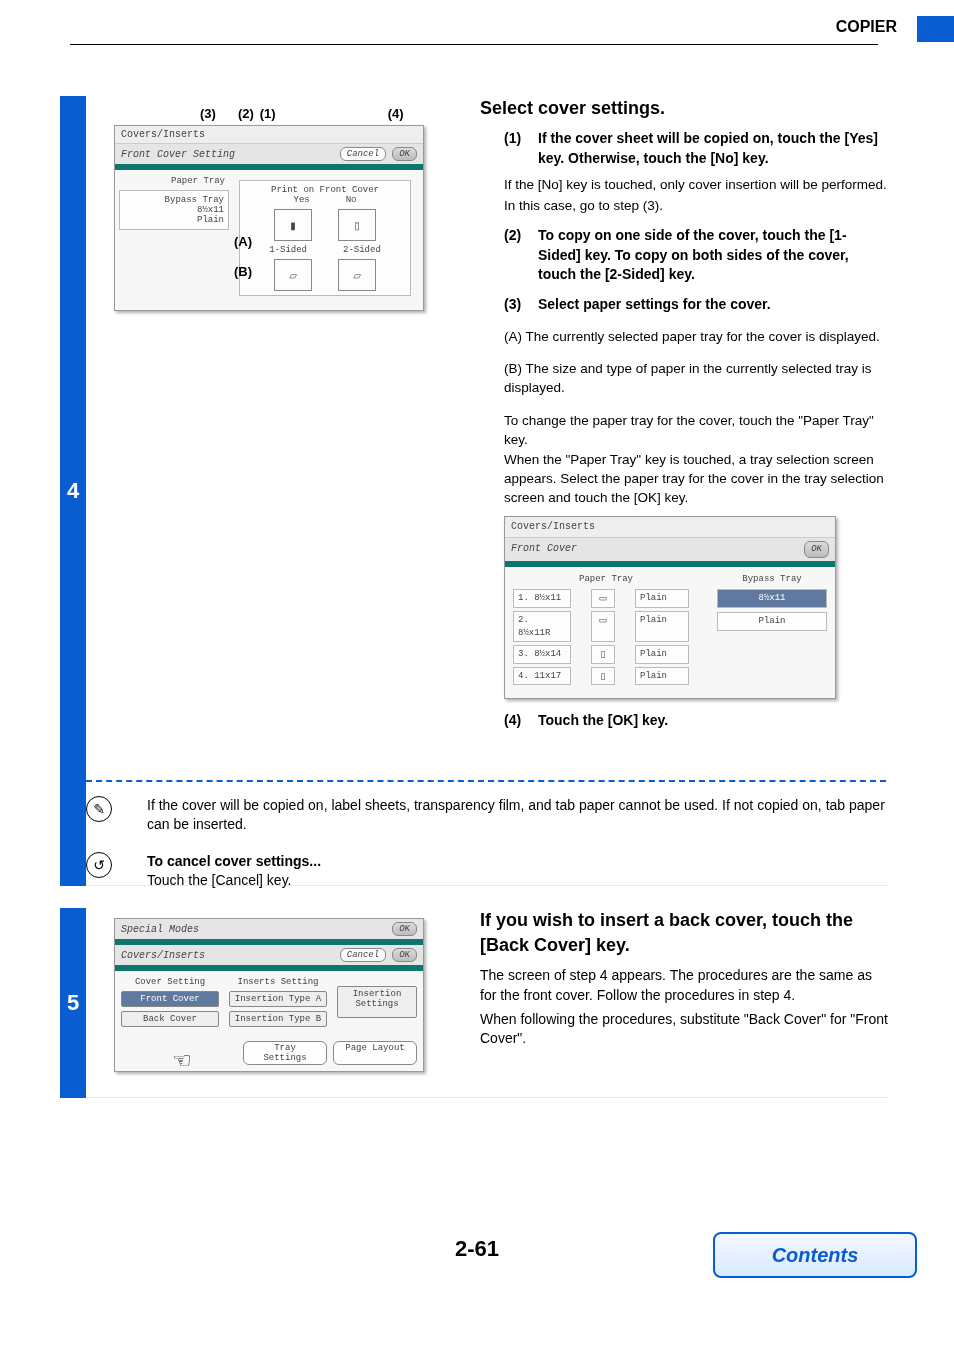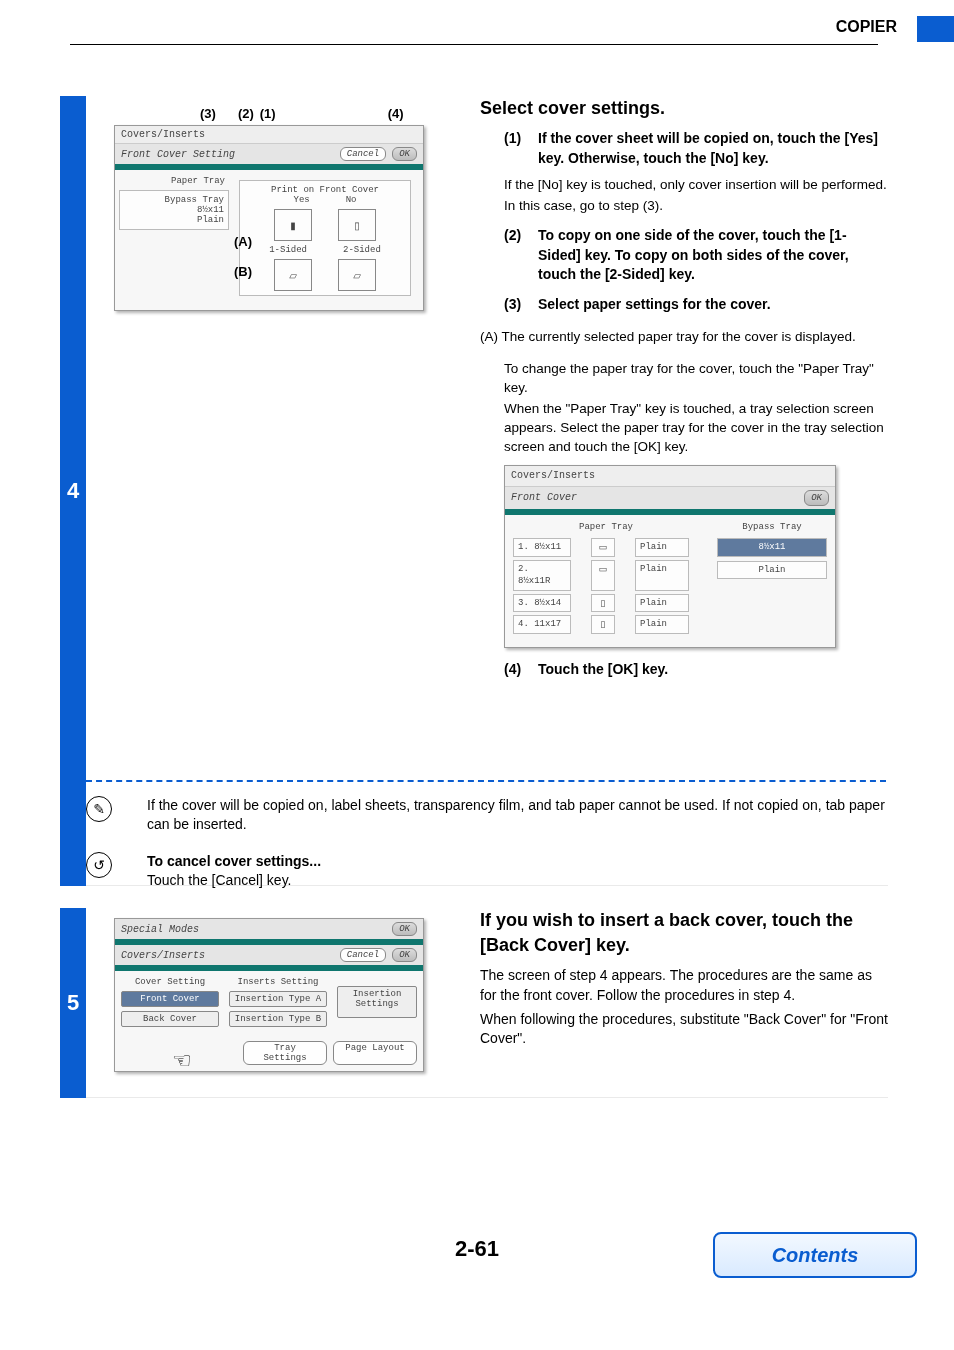--- a/index.html
+++ b/index.html
@@ -84,20 +84,21 @@
   .sub-list .item {
     display: flex;
     gap: 6px;
     margin-bottom: 4px;
   }
   .sub-list .item .num {
     font-weight: bold;
     min-width: 28px;
   }
   .sub-sub {
+    margin-left: 24px;
     font-size: 13.5px;
   }
   .sub-p {
     margin: 0 0 2px 24px;
     font-size: 13.5px;
   }
   .plain-p {
     margin: 0 0 4px 0;
     font-size: 14px;
   }
@@ -361,20 +362,21 @@
         </div>
       </div>
 
       <div class="sub-list" style="margin-top:10px">
         <div class="item">
           <span class="num">(3)</span>
           <span style="font-weight:bold">Select paper settings for the cover.</span>
         </div>
       </div>
       <p class="sub-sub">(A) The currently selected paper tray for the cover is displayed.</p>
+      <p class="sub-sub">(B) The size and type of paper in the currently selected tray is displayed.</p>
       <p class="sub-p">To change the paper tray for the cover, touch the "Paper Tray" key.</p>
       <p class="sub-p">When the "Paper Tray" key is touched, a tray selection screen appears. Select the paper tray for the cover in the tray selection screen and touch the [OK] key.</p>
 
       <div class="fig2">
         <div class="ui-box">
           <div class="ui-title">Covers/Inserts</div>
           <div class="ui-subtitle">
             <span>Front Cover</span>
             <span class="ui-btn dark">OK</span>
           </div>

